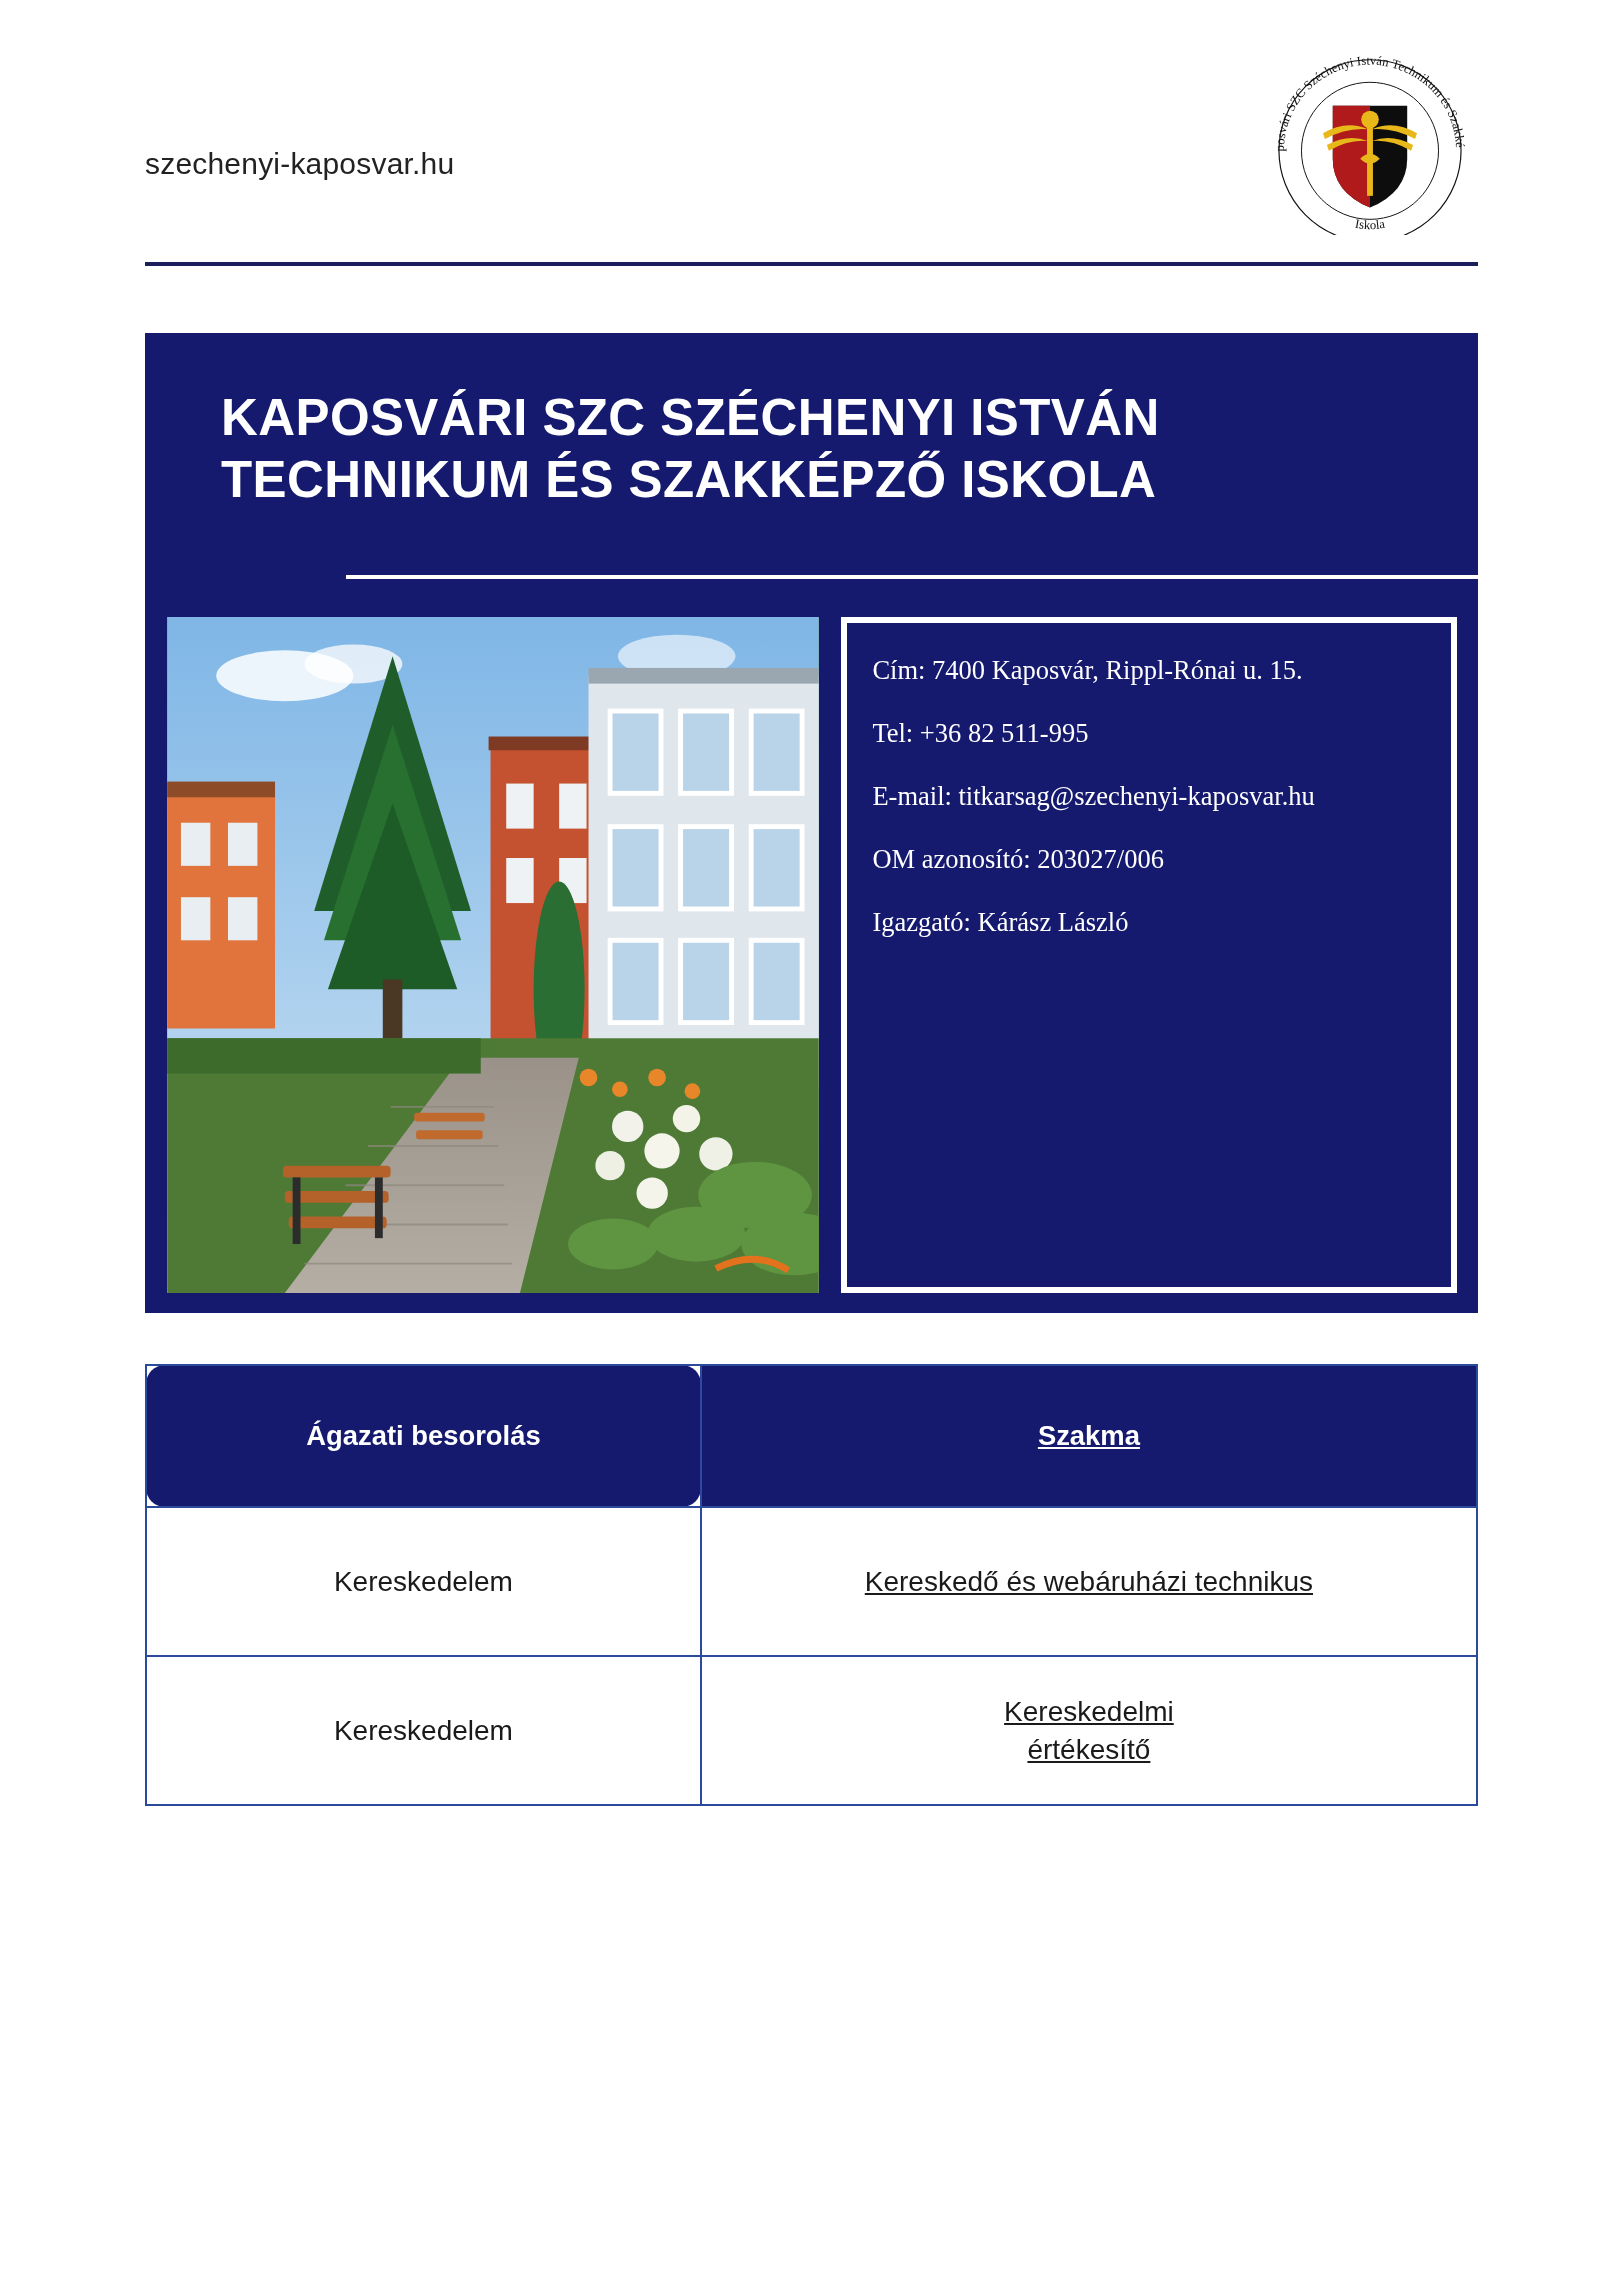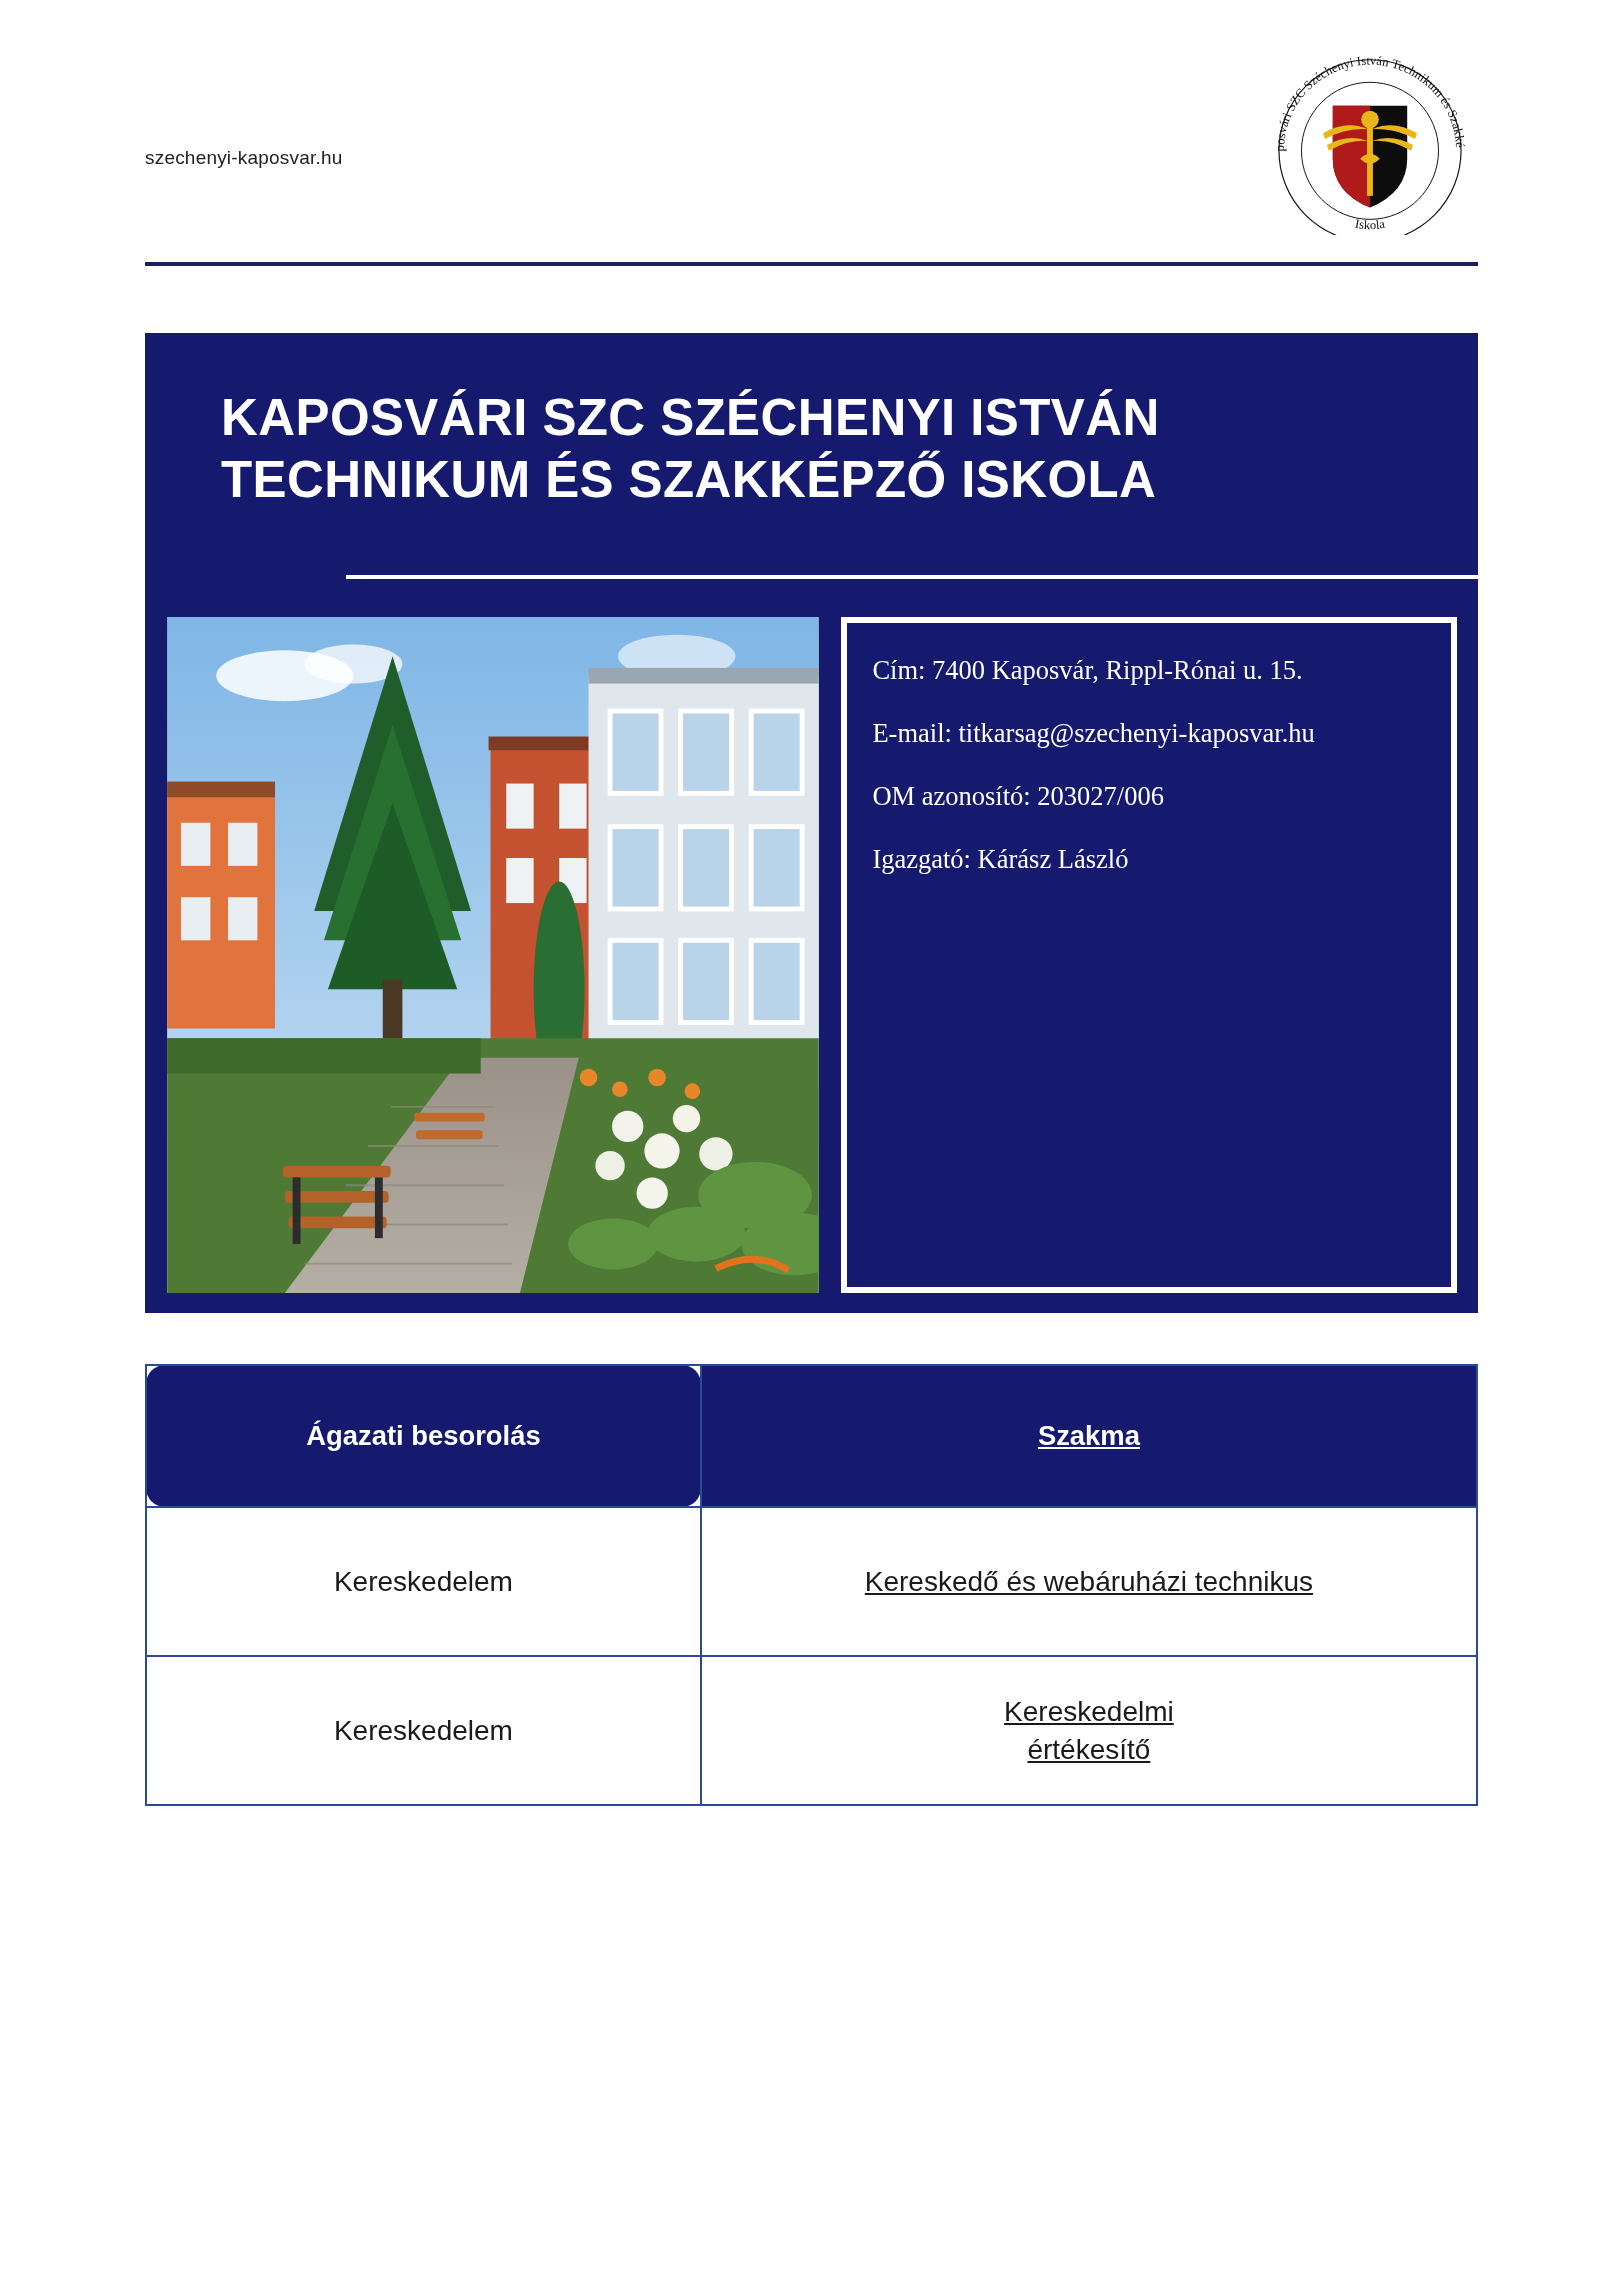--- a/index.html
+++ b/index.html
@@ -28,21 +28,21 @@
     position: absolute;
     left: 145px;
     top: 39px;
     width: 1333px;
     height: 196px;
   }
   .site-url {
     position: absolute;
     left: 0;
     top: 108px;
-    font-size: 19px;
+    font-size: 30px;
     letter-spacing: 0.2px;
     color: #222222;
     white-space: nowrap;
   }
   .header-rule {
     position: absolute;
     left: 0;
     top: 223px;
     width: 1333px;
     height: 3.9px;
@@ -306,20 +306,21 @@
           <circle cx="536" cy="484" r="8"></circle>
         </g>
 
         <path d="M 560 665 q 40 -20 74 2" stroke="#e2721c" stroke-width="7" fill="none"></path>
       </svg>
     </div>
 
     <div class="info">
       <div class="info-inner">
         <div class="info-line justify">Cím: 7400 Kaposvár, Rippl-Rónai u. 15.</div>
+        <div class="info-line">Tel: +36 82 511-995</div>
         <div class="info-line">E-mail: titkarsag@szechenyi-kaposvar.hu</div>
         <div class="info-line">OM azonosító: 203027/006</div>
         <div class="info-line">Igazgató: Kárász László</div>
       </div>
     </div>
   </div>
 
   <table class="table">
     <thead>
       <tr>

